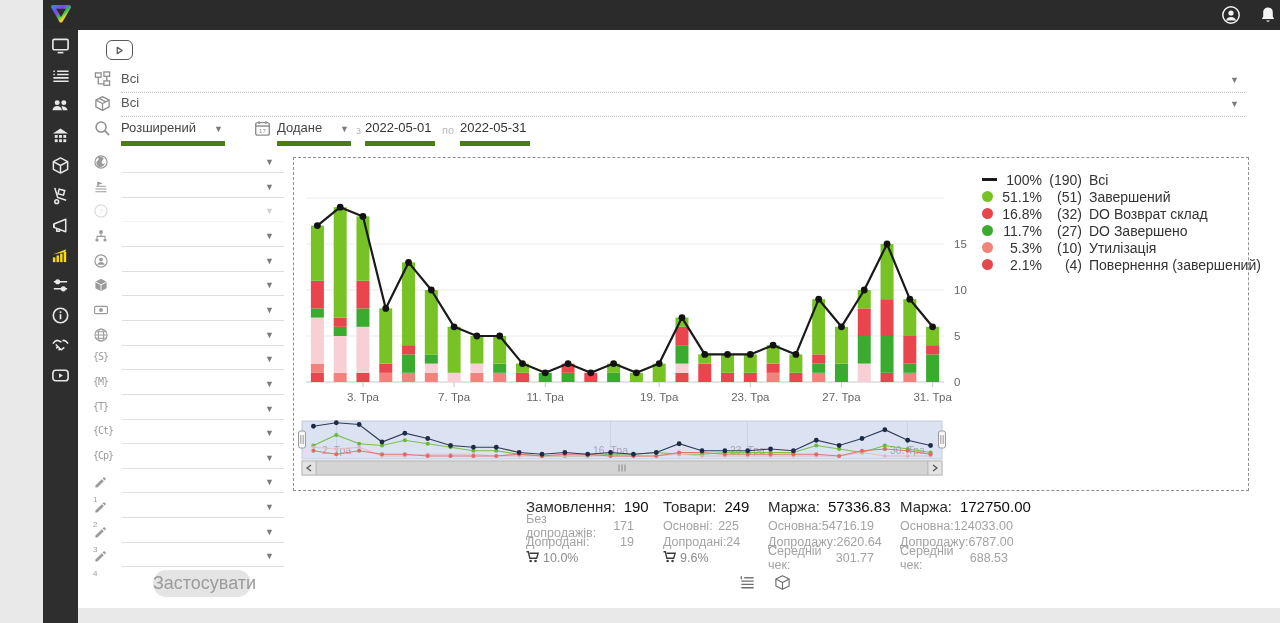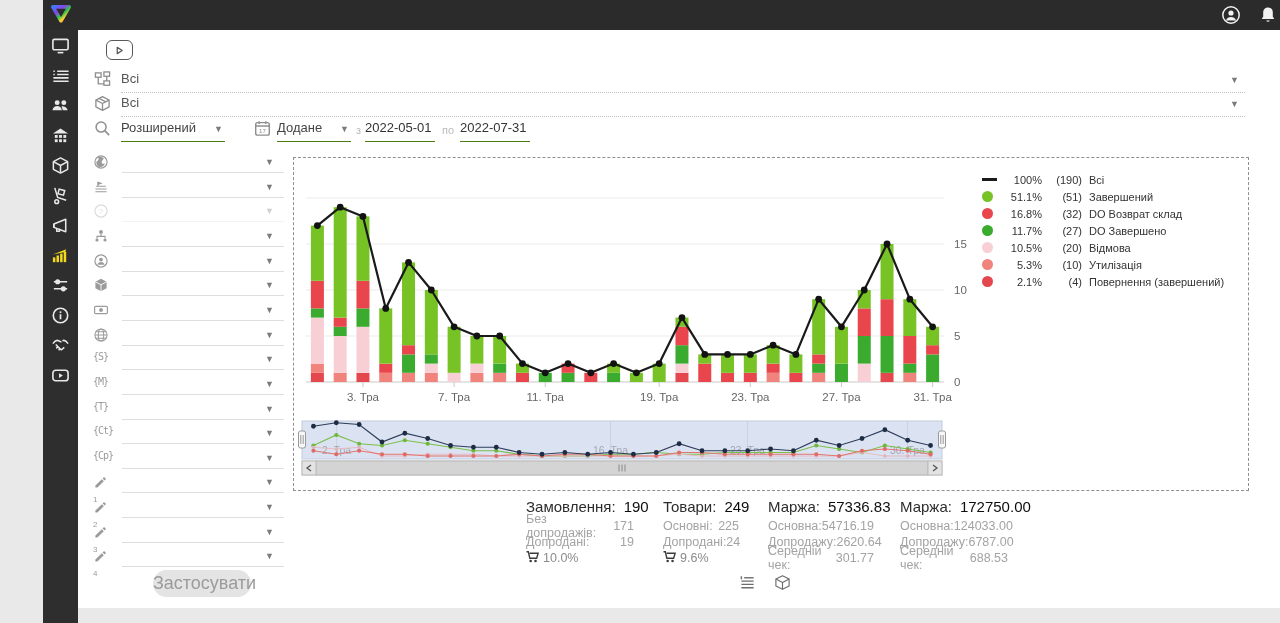--- a/index.html
+++ b/index.html
@@ -11,39 +11,39 @@
   .topbar-icons{position:absolute;right:8px;top:5px;display:flex;gap:17px;align-items:center;}
   .tbicon{width:20px;height:20px;color:#f2f2f2;}
   
   .sidebar{position:absolute;left:0;top:30px;width:35px;height:593px;background:#2e2e2e;}
   .sb-item{width:35px;height:30px;display:flex;align-items:center;justify-content:center;color:#e8e8e8;}
   .sb-item svg{width:19px;height:19px;}
   .sb-item.active{color:#f5d91c;}
   
   .frow-icon{position:absolute;width:17px;height:17px;color:#8f8f8f;}
   .u-dot{border-bottom:1px dotted #c2c2c2;}
-  .u-sol{border-bottom:1px solid #4d7c0f;}
+  .u-sol{border-bottom:5px solid #4d7c0f;}
   .inp-text{font-size:13px;color:#555;}
   .caret{color:#7b7b7b;font-size:9px;line-height:9px;}
   .video-btn{position:absolute;left:63px;top:40px;width:25px;height:18px;border:1.6px solid #585858;
              border-radius:6px;display:flex;align-items:center;justify-content:center;color:#585858;}
   
   .attr-row{position:absolute;left:45px;width:196px;height:23px;}
   .attr-row .ic{position:absolute;left:5px;top:2px;width:17px;height:17px;color:#9b9b9b;font-size:10px;}
   .attr-row .line{position:absolute;left:34px;right:0;bottom:2px;border-bottom:1px solid #dedede;height:18px;}
   .attr-row .caret{position:absolute;right:10px;top:6px;}
   .attr-row.disabled{opacity:.35;}
   .glyph-ic{font-family:"DejaVu Sans Mono", monospace;color:#9b9b9b;font-size:10.5px;letter-spacing:-1px;}
   .apply-btn{position:absolute;left:110px;top:570px;width:98px;height:27px;border:none;border-radius:14px;
              background:#e4e4e4;color:#9b9b9b;font-size:18px;font-family:inherit;display:flex;
              align-items:center;justify-content:center;gap:5px;cursor:pointer;}
   
   .chart-panel{position:absolute;left:250px;top:157px;width:954px;height:332px;border:1px dashed #8f8f8f;}
   .chart-svg{position:absolute;left:0;top:0;}
-  .legend{position:absolute;left:688px;top:13px;font-size:11px;color:#333;}
+  .legend{position:absolute;left:688px;top:13px;font-size:14px;color:#333;}
   .lg-row{display:flex;align-items:center;height:17px;}
   .lg-marker{width:16px;display:flex;justify-content:flex-start;align-items:center;}
   .lg-dot{width:11px;height:11px;border-radius:50%;}
   .lg-line{width:15px;height:2.5px;background:#1a1a1a;}
   .lg-pct{width:44px;text-align:right;}
   .lg-cnt{width:40px;text-align:right;}
   .lg-lab{margin-left:7px;white-space:nowrap;}
   
   .stat-col{position:absolute;top:498px;}
   .stat-title{display:flex;gap:8px;font-size:15px;color:#2d2d2d;height:20px;align-items:baseline;}
@@ -268,21 +268,21 @@
   <div style="position:absolute;left:234px;top:118px;width:74px;height:23px;" class="u-sol">
     <span class="inp-text" style="color:#444;">Додане</span>
     <span class="caret" style="position:absolute;right:2px;top:7px;">▼</span>
   </div>
   <span class="lab-sm" style="position:absolute;left:313px;top:124px;">з</span>
   <div style="position:absolute;left:322px;top:118px;width:70px;height:23px;" class="u-sol">
     <span class="inp-text" style="color:#333;">2022-05-01</span>
   </div>
   <span class="lab-sm" style="position:absolute;left:399px;top:124px;">по</span>
   <div style="position:absolute;left:417px;top:118px;width:70px;height:23px;" class="u-sol">
-    <span class="inp-text" style="color:#333;">2022-07-31</span>
+    <span class="inp-text" style="color:#333;">2022-05-31</span>
   </div>
 
   <div id="attr-rows">
       <div class="attr-row" style="top: 152px;">
         <span class="ic">
           <svg viewBox="0 0 20 20" style="width: 16px; height: 16px; display: block;">
             <circle cx="10" cy="10" r="7.6" fill="none" stroke="currentColor" stroke-width="1.5"></circle>
             <path d="M6 4c2 2 1 4-1 5s0 5 2 7c4 1 7-1 8-4-3 1-5-1-4-3s3-2 2-4c-2-2-5-2-7-1z" fill="currentColor"></path>
           </svg>
         </span>
@@ -761,28 +761,20 @@
         <div class="lg-row">
           <span class="lg-marker">
             <span class="lg-dot" style="background:#3aab2f"></span>
           </span>
           <span class="lg-pct">11.7%</span>
           <span class="lg-cnt">(27)</span>
           <span class="lg-lab">DO Завершено</span>
         </div>
         <div class="lg-row">
           <span class="lg-marker">
-            <span class="lg-dot" style="background:#f7cfd5"></span>
-          </span>
-          <span class="lg-pct">10.5%</span>
-          <span class="lg-cnt">(20)</span>
-          <span class="lg-lab">Відмова</span>
-        </div>
-        <div class="lg-row">
-          <span class="lg-marker">
             <span class="lg-dot" style="background:#f0837b"></span>
           </span>
           <span class="lg-pct">5.3%</span>
           <span class="lg-cnt">(10)</span>
           <span class="lg-lab">Утилізація</span>
         </div>
         <div class="lg-row">
           <span class="lg-marker">
             <span class="lg-dot" style="background:#e4484e"></span>
           </span>

